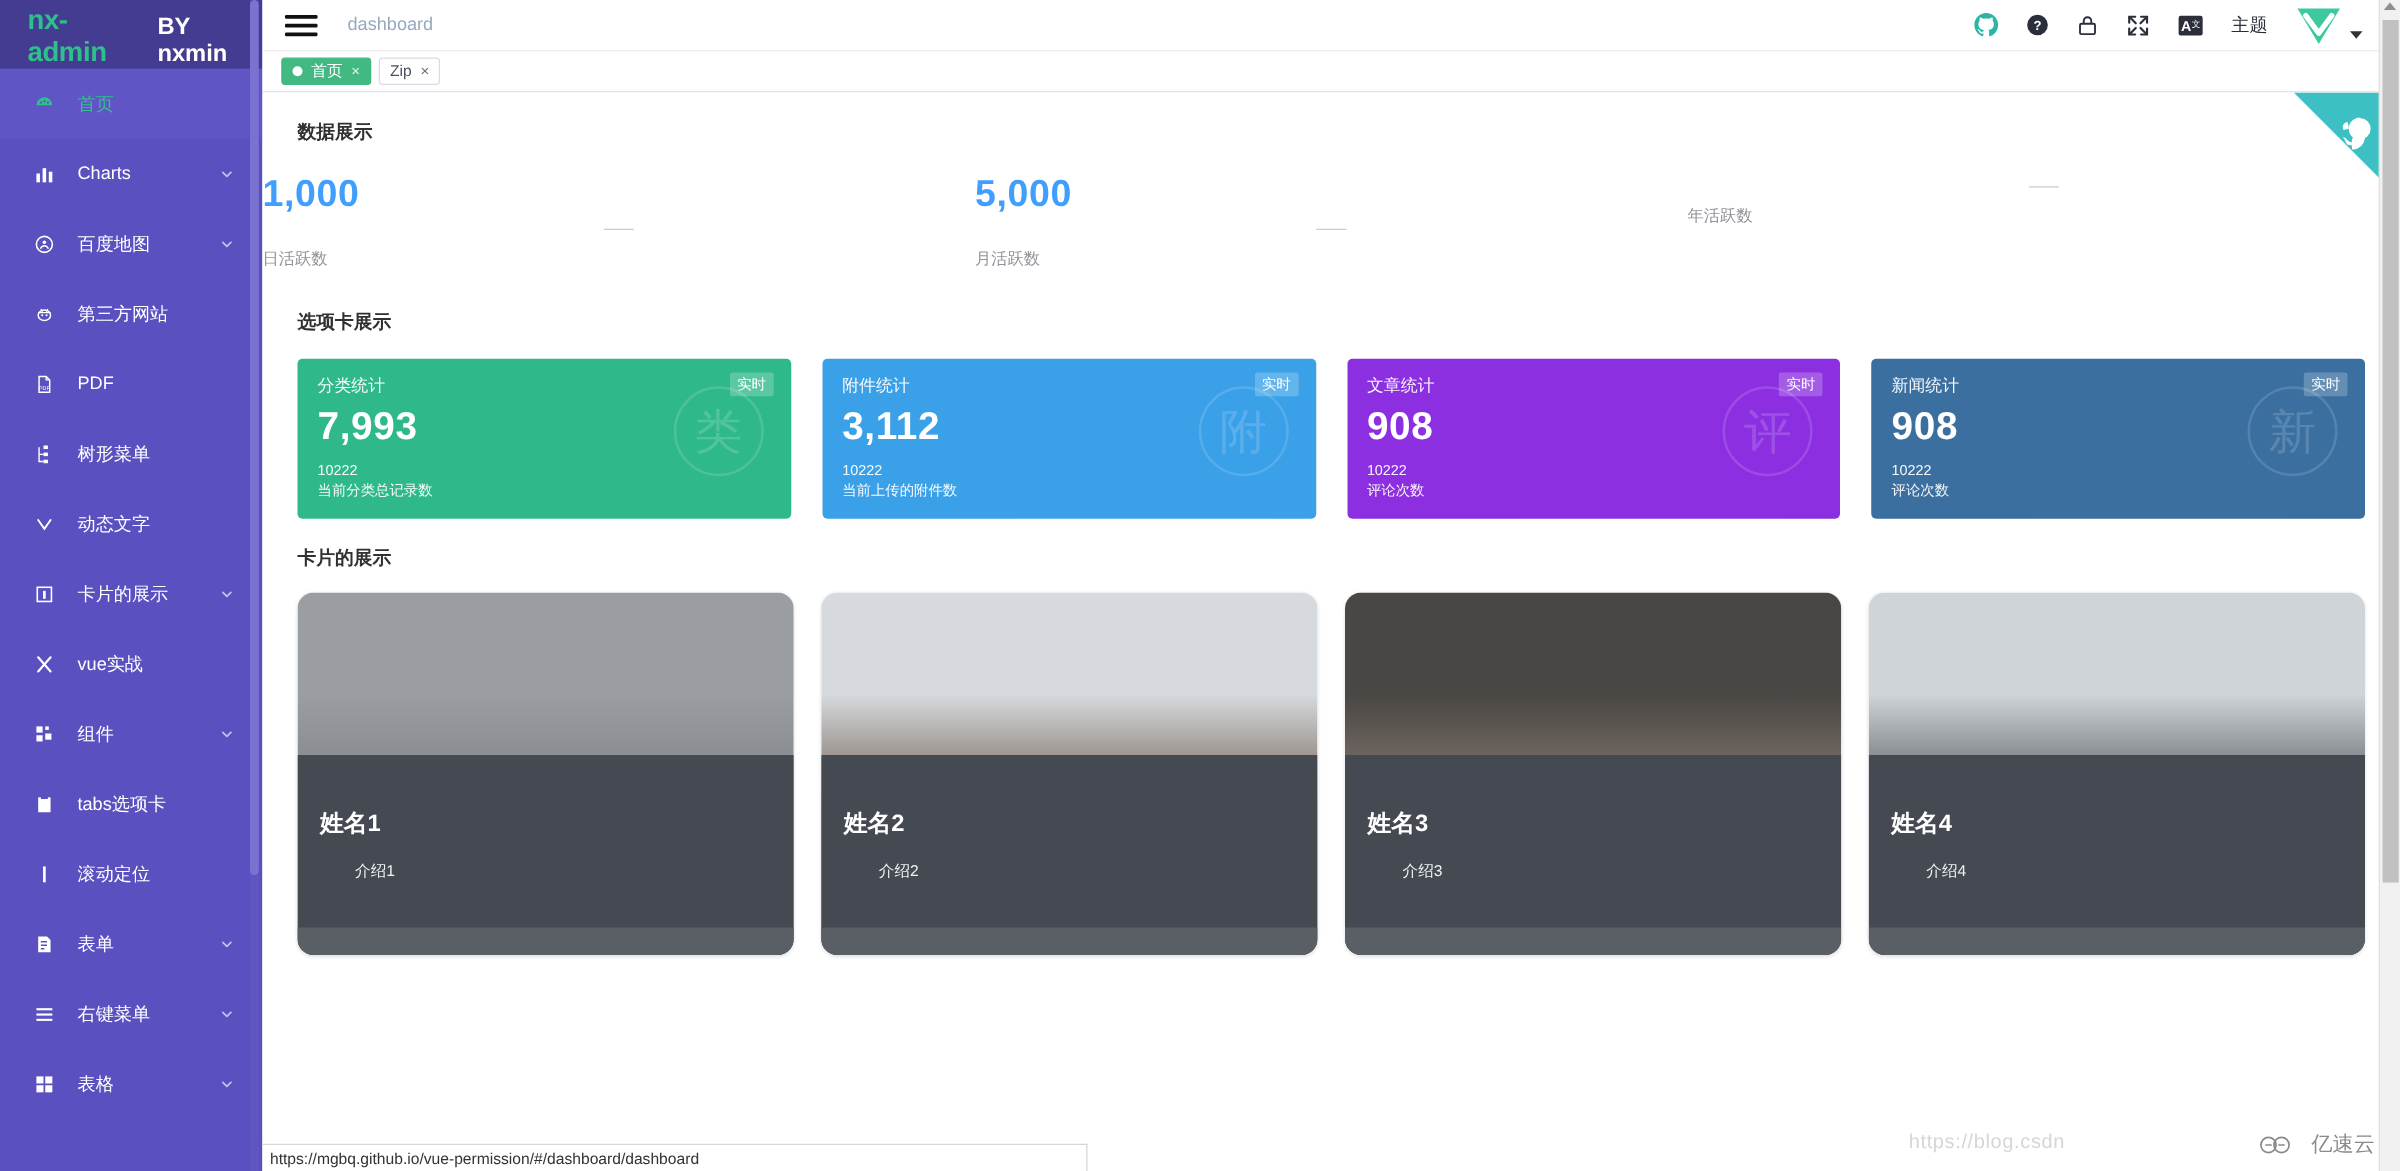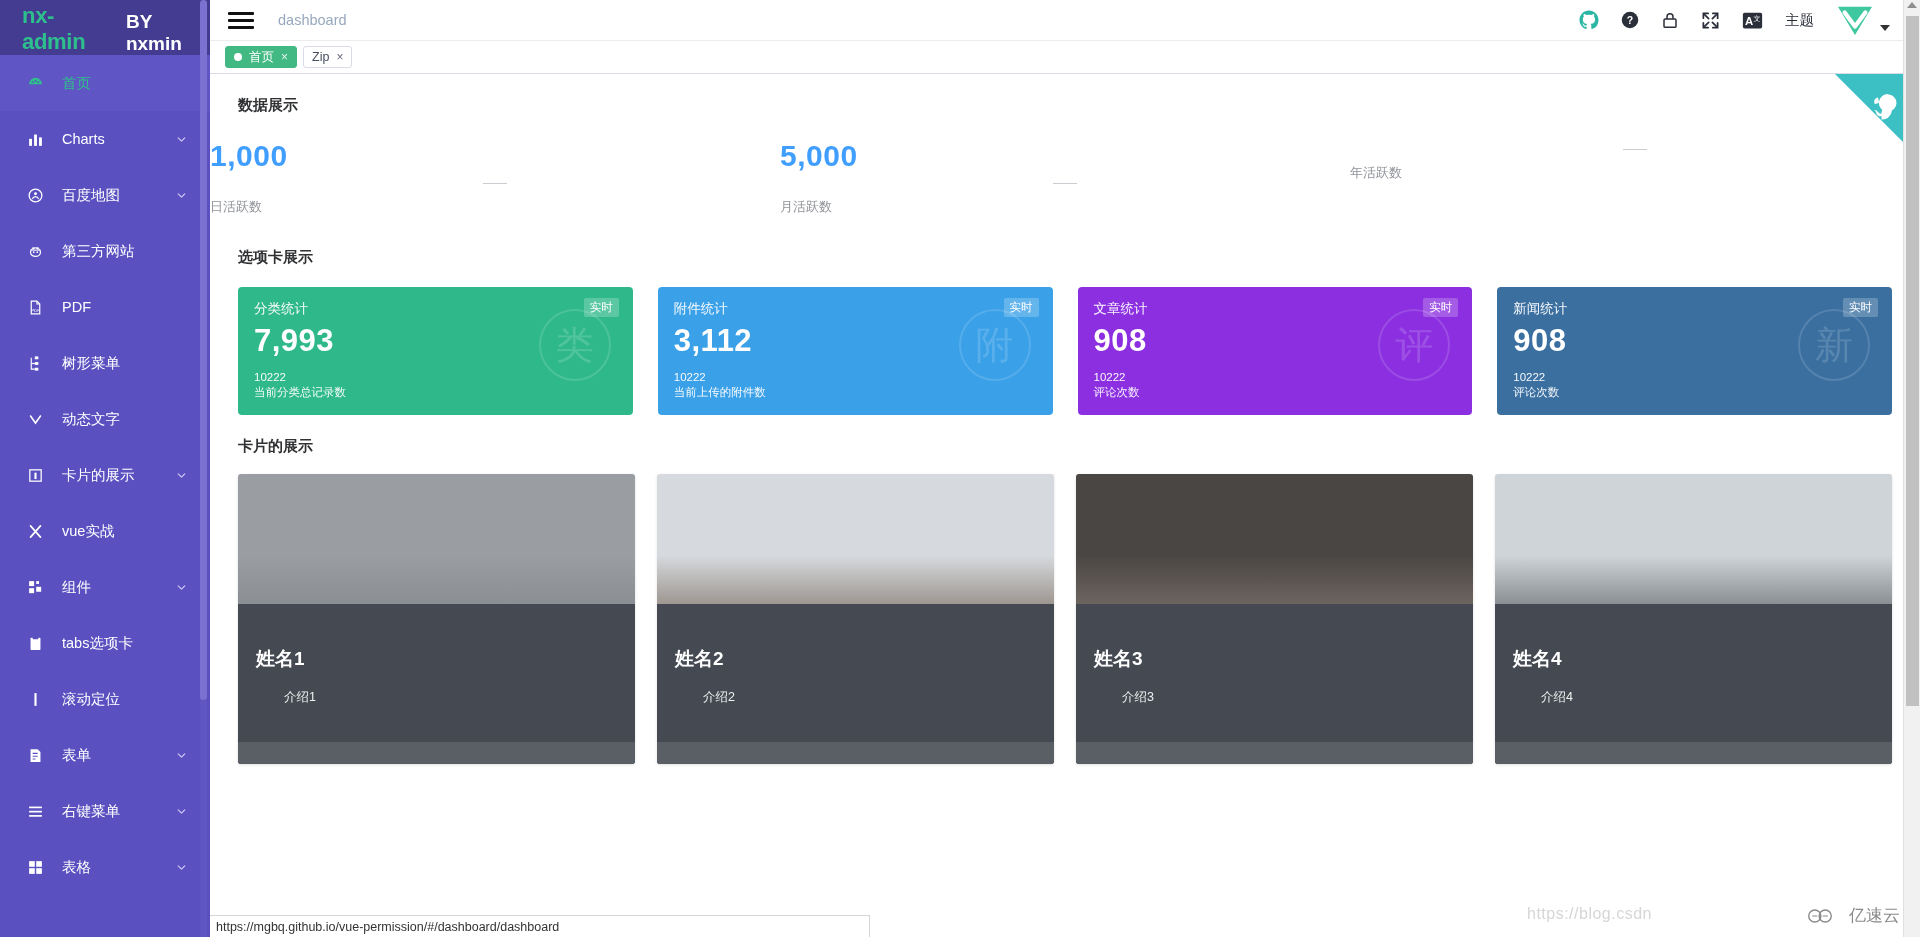--- a/index.html
+++ b/index.html
@@ -138,21 +138,21 @@
     position: absolute; top: 22px; right: 22px;
     width: 72px; height: 72px; border-radius: 50%;
     border: 2px solid rgba(255,255,255,0.14);
     display: flex; align-items: center; justify-content: center;
     font-size: 38px; color: rgba(255,255,255,0.16);
     font-family: "DejaVu Sans", sans-serif;
   }
 
   .people-row { display: flex; gap: 22px; padding: 18px 28px 0 28px; }
   .person {
-    flex: 1; height: 290px; position: relative; border-radius: 3px; overflow: hidden;
+    flex: 1; height: 290px; position: relative; border-radius: 13px; overflow: hidden;
     box-shadow: 0 1px 3px rgba(0,0,0,.12);
   }
   .ph { position: absolute; inset: 0; }
   .ph-body { position:absolute; left:0; right:0; bottom:0; height: 160px; background:#454a52; }
   .ph-foot { position:absolute; left:0; right:0; bottom:0; height: 22px; background:#5a5f66; }
   .pname { position: absolute; left: 18px; bottom: 92px; font-size: 19px; color:#fff; font-weight: bold; z-index:3;}
   .pdesc { position: absolute; left: 46px; bottom: 58px; font-size: 12.5px; color:#f0f0f0; z-index:3;}
 
   
   .statusbar {

